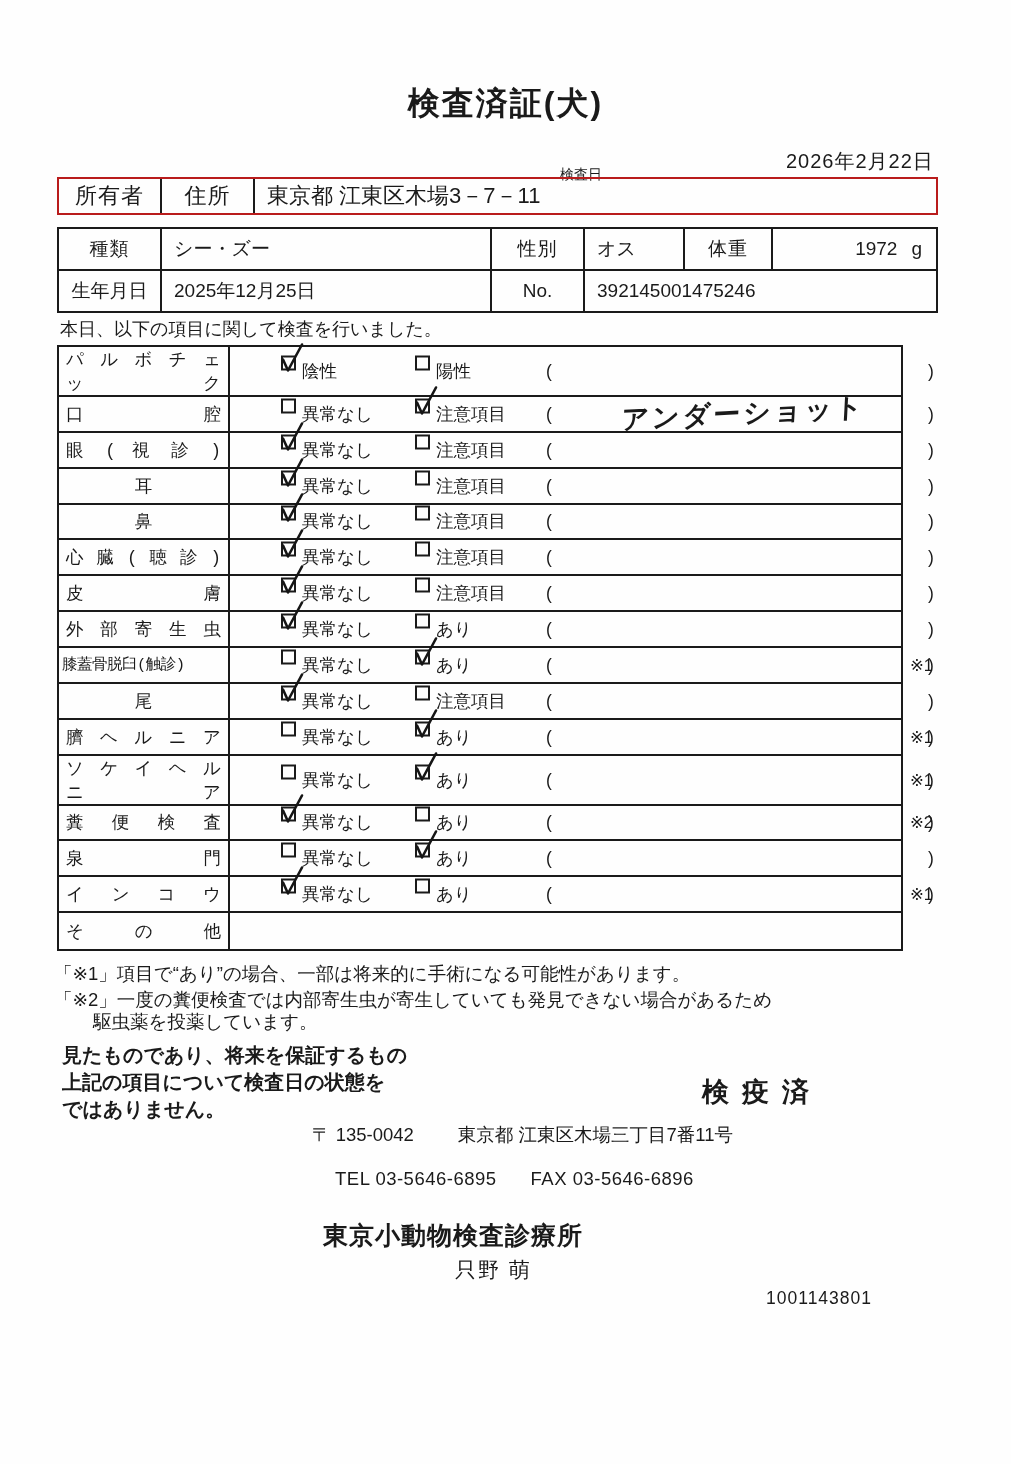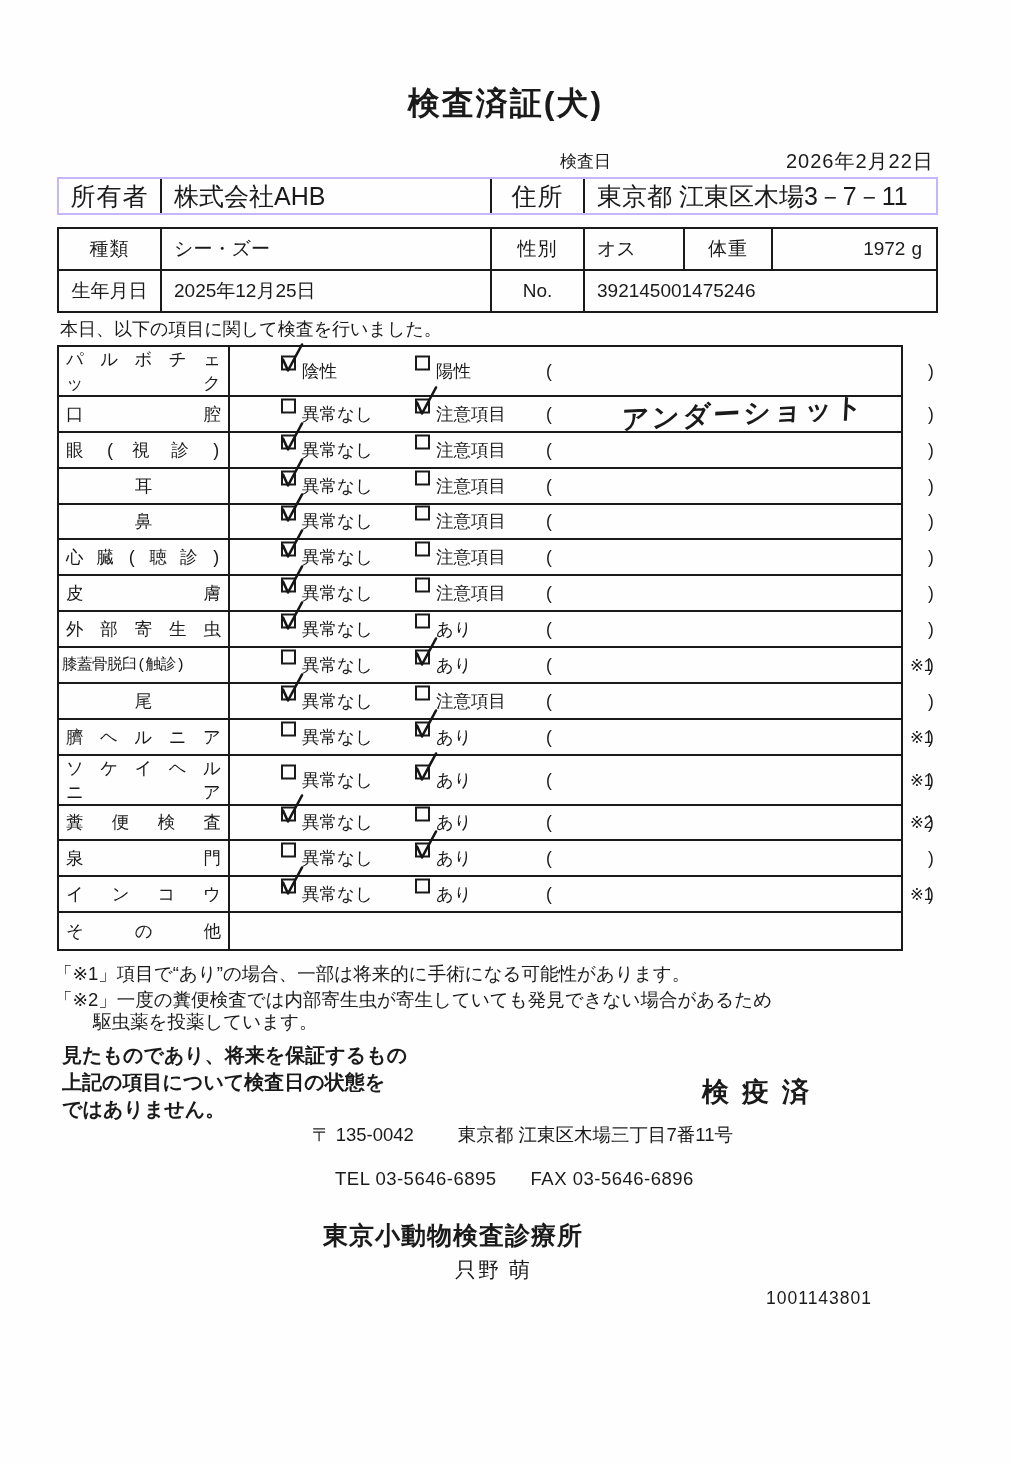--- a/index.html
+++ b/index.html
@@ -7,35 +7,35 @@
     position:relative;
     width:1011px;height:1464px;
     background:#fefefe;
     font-family:"Liberation Sans","DejaVu Sans",sans-serif;
     color:#1a1a1a;
     overflow:hidden;
     font-weight:500;
   }
   .abs{position:absolute;}
   .title{left:0;right:0;top:82px;text-align:center;font-size:32px;font-weight:700;letter-spacing:2px;}
-  .date-label{left:560px;top:150px;font-size:17px;}
+  .date-label{left:560px;top:166px;font-size:14px;}
   .date-value{left:786px;top:148px;font-size:20px;letter-spacing:1px;}
 
   
-  .t1{left:57px;top:177px;width:881px;height:38px;border:2px solid #c4b5fd;display:flex;box-sizing:border-box;font-size:25px;}
+  .t1{left:57px;top:177px;width:881px;height:38px;border:2px solid #b91c1c;display:flex;box-sizing:border-box;font-size:22px;}
   .t1 .cell, .t2 .cell{display:flex;align-items:center;box-sizing:border-box;height:100%;}
   .cell.lblc{justify-content:center;letter-spacing:1px;}
   .cell.br{border-right:2px solid #1a1a1a;}
   .pl{padding-left:12px;}
 
   
   .t2{left:57px;top:227px;width:881px;border:2px solid #1a1a1a;box-sizing:border-box;font-size:19px;}
   .t2 .row{display:flex;height:40px;}
   .t2 .row.first{border-bottom:2px solid #1a1a1a;}
-  .w-weight{flex:1;display:flex;align-items:center;justify-content:flex-end;padding-right:14px;gap:6px;}
+  .w-weight{flex:1;display:flex;align-items:center;justify-content:flex-end;padding-right:14px;gap:14px;}
 
   .intro{left:60px;top:317px;font-size:18px;}
 
   
   .checklist{left:57px;top:345px;width:846px;height:606px;border:2px solid #1a1a1a;box-sizing:border-box;display:grid;grid-template-rows:repeat(16,1fr);}
   .clrow{display:flex;position:relative;border-bottom:2px solid #1a1a1a;}
   .clrow:last-child{border-bottom:none;}
   .clrow .lab{width:171px;border-right:2px solid #1a1a1a;box-sizing:border-box;font-size:17.5px;
     padding:0 7px;display:flex;align-items:center;font-family:Liberation Mono, monospace;}
   .clrow .lab span{display:block;width:100%;text-align:justify;text-align-last:justify;}
@@ -70,21 +70,20 @@
 <body>
 
 <div class="page">
 
   <div class="abs title">検査済証(犬)</div>
   <div class="abs date-label">検査日</div>
   <div class="abs date-value">2026年2月22日</div>
 
   <div class="abs t1">
     <div class="cell lblc br" style="width:103px">所有者</div>
-    <div class="cell pl br" style="width:330px">株式会社AHB</div>
     <div class="cell lblc br" style="width:93px">住所</div>
     <div class="cell pl" style="flex:1">東京都 江東区木場3－7－11</div>
   </div>
 
   <div class="abs t2">
     <div class="row first">
       <div class="cell lblc br" style="width:103px">種類</div>
       <div class="cell pl br" style="width:330px">シー・ズー</div>
       <div class="cell lblc br" style="width:93px">性別</div>
       <div class="cell pl br" style="width:100px">オス</div>

